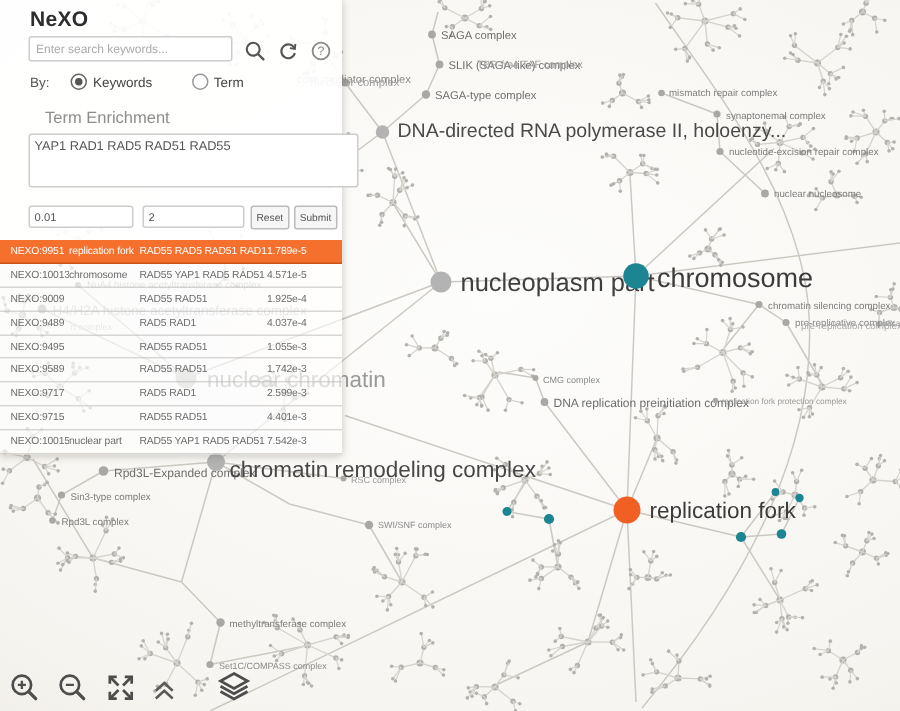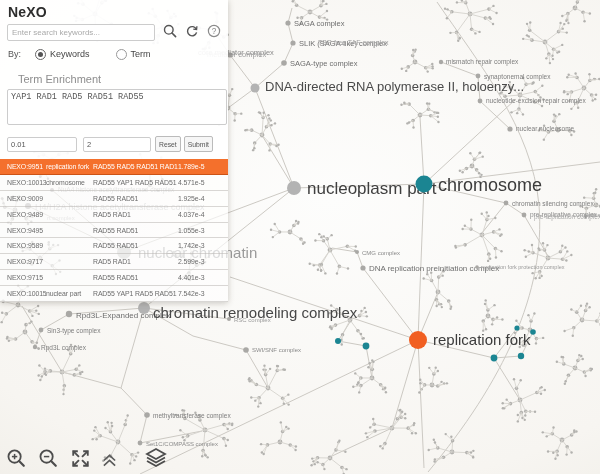--- a/index.html
+++ b/index.html
@@ -6,39 +6,39 @@
   #stage{position:relative;width:600px;height:474px;overflow:hidden;
     font-family:"Liberation Sans",sans-serif;
     background:radial-gradient(ellipse 120% 100% at 55% 40%, #fdfcfb 0%, #f7f5f1 50%, #ecead3 90%, #e6e2d8 100%);
     background-color:#f4f2ee;outline:1px solid #c9c9c9}
   #stage{background:radial-gradient(ellipse 130% 110% at 55% 42%, #fdfdfc 0%, #f7f5f1 55%, #e9e6de 92%, #e1ddd3 100%)}
   #net{position:absolute;left:0;top:0}
   svg text{font-family:"Liberation Sans",sans-serif}
   
   .panel{position:absolute;left:0;top:0;width:228px;background:rgba(255,255,255,.42);
     box-shadow:0 1px 6px rgba(70,60,45,.28);border-radius:0 0 2px 0}
-  .panel-top{background:rgba(255,255,255,.86);padding:3px 7px 7px 7px}
+  .panel-top{background:rgba(255,255,255,.86);padding:3px 7px 7px 19px}
   .app-title{font-size:14px;font-weight:bold;color:#2d2d2d;margin:1px 0 4px 1px;letter-spacing:.2px}
-  .search-row{display:flex;align-items:flex-start}
+  .search-row{display:flex;align-items:flex-end}
   .search-input{width:138px;height:15px;border:1px solid #ccc;border-radius:2px;font-size:8px;
     padding:0 4px;color:#666;background:#fff;outline:none;font-family:"Liberation Sans",sans-serif}
   .search-input::placeholder{color:#aaa}
   .icon-btn{margin-left:8px;display:inline-flex;align-items:center;justify-content:center;cursor:pointer}
-  .by-row{display:flex;align-items:flex-start;margin:8px 0 0 1px;font-size:9px;color:#555}
+  .by-row{display:flex;align-items:center;margin:8px 0 0 1px;font-size:9px;color:#555}
   .radio{width:9px;height:9px;border:1px solid #999;border-radius:50%;display:inline-block;
     position:relative;background:#fff;margin:0 4px 0 14px;flex:0 0 auto}
   .radio:first-of-type{margin-left:12px}
   .radio.checked{border-color:#666}
   .radio.checked::after{content:"";position:absolute;left:2px;top:2px;width:5px;height:5px;background:#555;border-radius:50%}
   .radio-label{color:#444}
   .gene-radio{margin-left:26px}
   .section-heading{font-size:11px;color:#8d8d8d;margin:13px 0 4px 11px}
   .query-box{width:212px;height:30px;border:1px solid #ccc;border-radius:2px;resize:none;
-    font-size:8.5px;color:#555;font-family:Liberation Mono, monospace;padding:2px 3px;background:#fff;outline:none}
-  .param-row{display:flex;align-items:center;margin-top:7px}
+    font-size:8.5px;color:#555;font-family:Liberation Sans, sans-serif;padding:2px 3px;background:#fff;outline:none}
+  .param-row{display:flex;margin-top:7px}
   .param-input{height:13px;border:1px solid #ccc;border-radius:2px;font-size:7.5px;color:#555;
     padding:0 3px;background:#fff;outline:none;font-family:"Liberation Sans",sans-serif}
   .p1{width:62px}
   .p2{width:60px;margin-left:6px}
   .btn{height:16px;border:1px solid #bbb;background:#f6f6f6;font-size:6.8px;color:#555;
     border-radius:2px;padding:0 3px;margin-left:4px;font-family:"Liberation Sans",sans-serif;cursor:pointer}
   .btn.submit{margin-left:3px}
   
   #results-table{display:block}
   .trow{display:grid;grid-template-columns:39px 47px 85px 1fr;height:14.9px;align-items:center;

